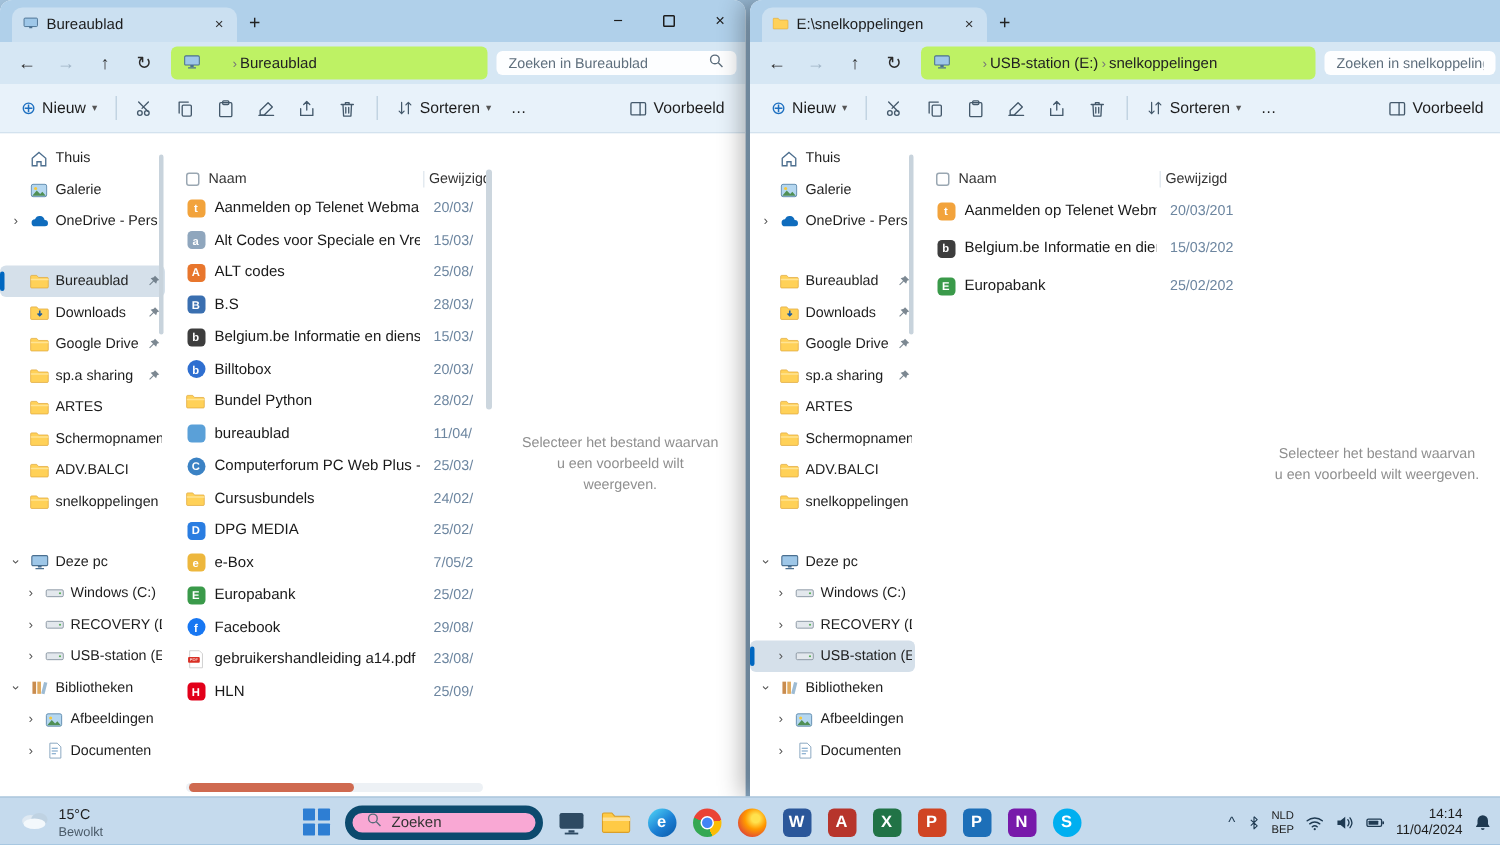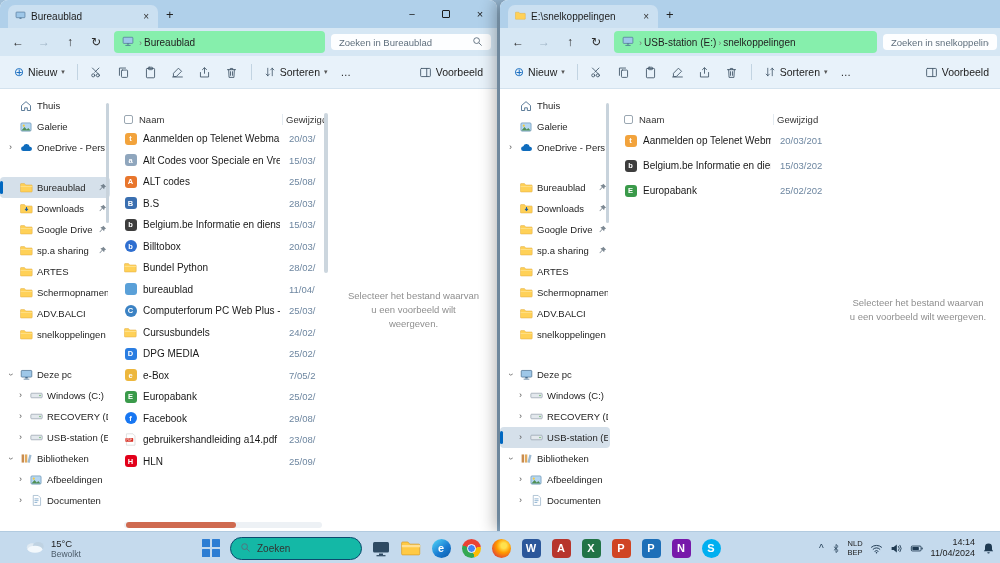--- a/index.html
+++ b/index.html
@@ -17,21 +17,21 @@
   .tab-title{flex:1;white-space:nowrap;overflow:hidden}
   .tab-close{color:#333;font-size:10px;padding:0 2px}
   .newtab{align-self:center;margin-left:8px;color:#222;font-size:13px;line-height:1}
   .wincontrols{position:absolute;right:0;top:0;height:28px;display:flex;align-items:center}
   .winbtn{width:34px;height:28px;display:flex;align-items:center;justify-content:center;color:#1c1c1c;font-size:11px}
   .maxbox{width:8px;height:8px;border:1px solid #1c1c1c;border-radius:1px;display:inline-block}
 
   .navbar{flex:0 0 28px;background:#d6e7f4;display:flex;align-items:center;gap:2px;padding:0 6px}
   .navbtn{width:24px;text-align:center;font-size:12px;color:#2b2b2b}
   .navbtn.disabled{color:#9fb4c6}
-  .addressbar{flex:1;height:22px;margin:0 4px;background:#86efac;border-radius:4px;display:flex;align-items:center;padding:1px 8px;font-size:10px;color:#222;gap:3px;overflow:hidden;white-space:nowrap}
+  .addressbar{flex:1;height:22px;margin:0 4px;background:#bef264;border-radius:4px;display:flex;align-items:center;padding:1px 8px;font-size:10px;color:#222;gap:19px;overflow:hidden;white-space:nowrap}
   .crumb-sep{color:#777;font-size:9px;padding:0 2px}
   .searchbox{flex:0 0 160px;height:16px;background:#fdfeff;border-radius:4px;display:flex;align-items:center;padding:0 8px;font-size:9.5px;color:#5f6f7d;overflow:hidden;white-space:nowrap;gap:4px}
   #win-right .searchbox{flex:0 0 114px}
   .search-text{flex:1;overflow:hidden;white-space:nowrap}
 
   .toolbar{flex:0 0 33px;background:#e8f2fa;border-bottom:1px solid #d3e2ee;display:flex;align-items:center;padding:0 8px;gap:1px}
   .tbtn{display:flex;align-items:center;gap:4px;font-size:10.5px;color:#1c1c1c;padding:4px 6px;border-radius:4px;white-space:nowrap}
   .chev-s{font-size:7px;color:#555}
   .plus-glyph{color:#1c6fc0;font-size:12px}
   .icobtn{width:26px;height:24px;display:flex;align-items:center;justify-content:center;border-radius:4px}
@@ -74,27 +74,27 @@
   .vscroll{position:absolute;right:2px;top:24px;width:4px;height:160px;border-radius:2px;background:#ccd6de}
 
   .previewpane{flex:1;display:flex;align-items:center;justify-content:center;padding:0 16px;min-width:0}
   .preview-text{font-size:9.5px;color:#8f8f8f;text-align:center;line-height:1.5;max-width:160px}
 
   .statusbar{flex:0 0 16px;display:flex;align-items:center;padding:0 10px;font-size:9px;color:#3c3c3c;background:#f2f7fb;border-top:1px solid #e2eaf1}
   .viewtoggles{margin-left:auto;display:flex;gap:8px;align-items:center}
 
   
   .taskbar{position:absolute;left:0;right:0;bottom:0;height:32px;background:#c5daed;border-top:1px solid #b2cbe0;z-index:5}
-  .weather{position:absolute;left:18px;top:0;height:32px;display:flex;align-items:center;gap:5px;padding:0 6px}
+  .weather{position:absolute;left:6px;top:0;height:32px;display:flex;align-items:center;gap:5px;padding:0 6px}
   .wtemp{font-size:9.5px;color:#1c1c1c}
   .wdesc{font-size:8.5px;color:#4a5a68}
   .tb-center{position:absolute;left:198px;top:0;height:32px;display:flex;align-items:center;gap:6px}
   .start{width:26px;height:26px;display:grid;grid-template-columns:8.5px 8.5px;grid-template-rows:8.5px 8.5px;gap:1.6px;align-content:center;justify-content:center}
   .start span{background:#2e7ed3;border-radius:.5px}
-  .searchpill{width:132px;height:23px;border-radius:12px;background:#14b8a6;border:1px solid #0c4a6e;display:flex;align-items:center;gap:6px;padding:0 9px;font-size:10px;color:#333}
+  .searchpill{width:132px;height:23px;border-radius:12px;background:#f9a8d4;border:5px solid #0c4a6e;display:flex;align-items:center;gap:6px;padding:0 9px;font-size:10px;color:#333}
   .apps{display:flex;align-items:center;gap:4px}
   .app{width:26px;height:26px;display:flex;align-items:center;justify-content:center;border-radius:4px}
   .appchip{width:19px;height:19px;border-radius:4px;color:#fff;font-size:11px;font-weight:bold;display:flex;align-items:center;justify-content:center}
   .appchip.circle{border-radius:50%}
   .edgechip{background:linear-gradient(140deg,#49c9f2 10%,#1b7fd4 55%,#0a59a8 100%)}
   .chromechip{width:19px;height:19px;border-radius:50%;background:conic-gradient(from -40deg,#ea4335 0 120deg,#fbbc05 120deg 200deg,#34a853 200deg 330deg,#ea4335 330deg 360deg);position:relative}
   .chromechip::after{content:"";position:absolute;inset:5px;border-radius:50%;background:#4285f4;border:1.5px solid #fff}
   .ffchip{width:19px;height:19px;border-radius:50%;background:radial-gradient(circle at 62% 35%,#ffe14d 0 16%,#ff9a00 42%,#e6562c 72%,#b5305c 100%)}
   .tray{position:absolute;right:5px;top:0;height:32px;display:flex;align-items:center;gap:7px}
   .trayico{display:flex;align-items:center;justify-content:center;color:#1f3a52}

